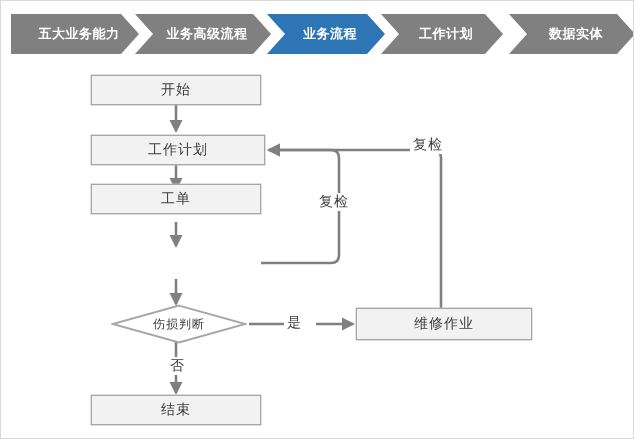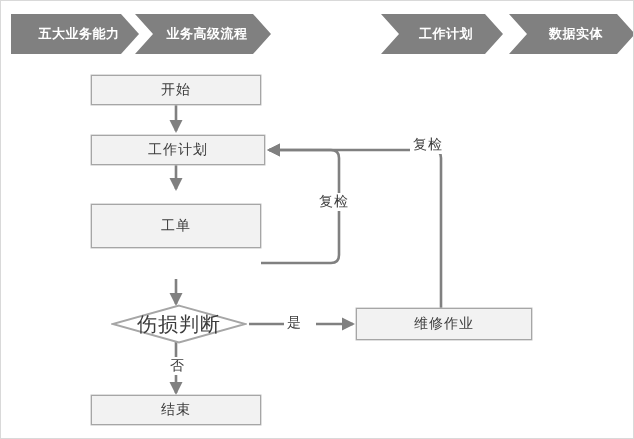--- a/index.html
+++ b/index.html
@@ -84,21 +84,21 @@
   .diamond-wrap {
     position: absolute;
     display: flex;
     align-items: center;
     justify-content: center;
   }
   .diamond-label {
     position: relative;
     z-index: 2;
     color: #3B3B3B;
-    font-size: 20px;
+    font-size: 12px;
     letter-spacing: 1px;
     user-select: none;
   }
   .edge-label {
     position: absolute;
     color: #3B3B3B;
     font-size: 14px;
     letter-spacing: 1px;
     background: #ffffff;
     padding: 0 3px;
@@ -117,20 +117,23 @@
 <body>
 
 <div id="page">
 
   <div id="breadcrumb">
     <div class="chev grey first" style="left:10px;  width:128px;">
       <span>五大业务能力</span>
     </div>
     <div class="chev grey mid" style="left:134px; width:136px;">
       <span>业务高级流程</span>
+    </div>
+    <div class="chev blue mid" style="left:266px; width:118px;">
+      <span>业务流程</span>
     </div>
     <div class="chev grey mid" style="left:380px; width:122px;">
       <span>工作计划</span>
     </div>
     <div class="chev grey mid" style="left:508px; width:126px;">
       <span>数据实体</span>
     </div>
   </div>
 
   <div id="flow">
@@ -163,21 +166,21 @@
     </svg>
 
     <div class="node" style="left:90px;  top:74px;  width:170px; height:30px;">
       <span>开始</span>
     </div>
 
     <div class="node" style="left:90px;  top:134px; width:174px; height:30px;">
       <span>工作计划</span>
     </div>
 
-    <div class="node" style="left:90px;  top:203px; width:170px; height:44px;">
+    <div class="node" style="left:90px;  top:183px; width:170px; height:30px;">
       <span>工单</span>
     </div>
 
 
     <div class="diamond-wrap" style="left:110px; top:303px; width:136px; height:40px;">
       <svg width="136" height="40" viewBox="0 0 136 40" style="position:absolute;left:0;top:0;">
         <polygon points="68,1.6 134.4,20 68,38.4 1.6,20" fill="#FFFFFF" stroke="#A6A6A6" stroke-width="2"></polygon>
       </svg>
       <span class="diamond-label">伤损判断</span>
     </div>

